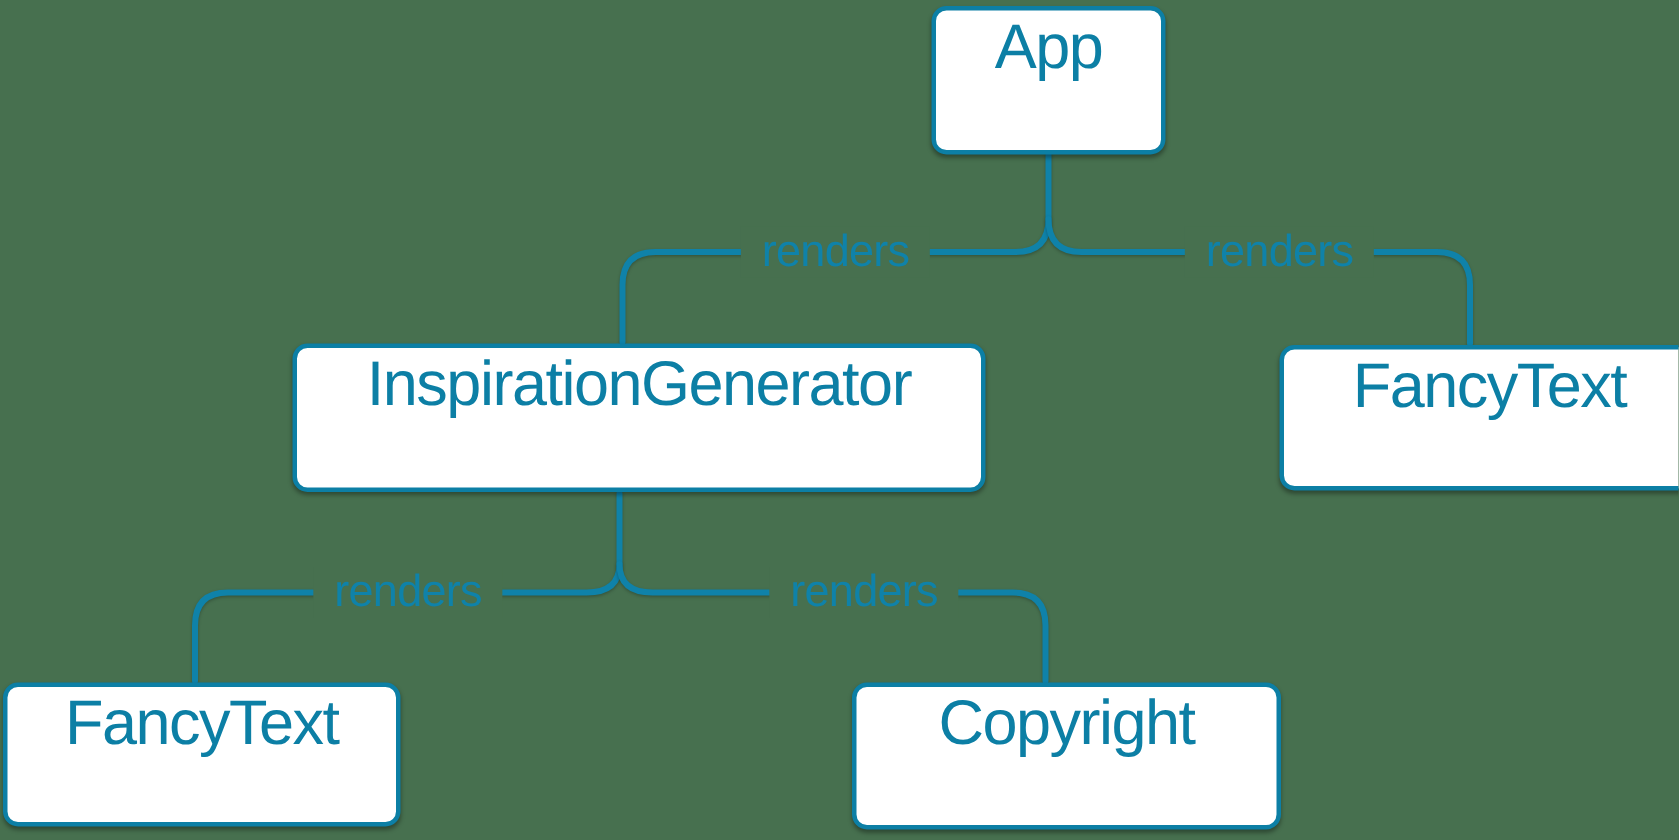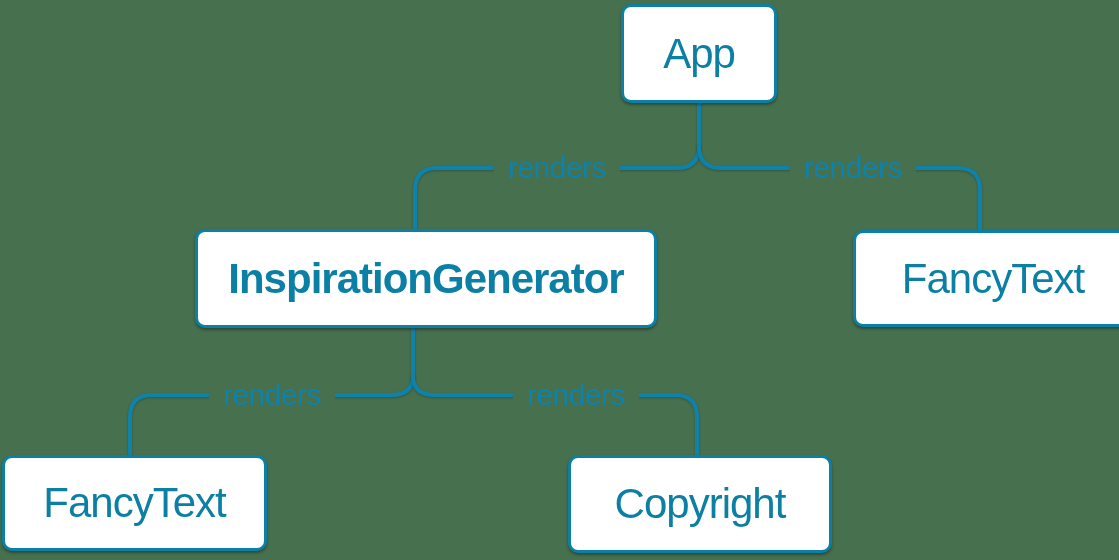--- a/index.html
+++ b/index.html
@@ -27,33 +27,33 @@
     stroke:var(--line);
     stroke-width:4;
     stroke-linecap:round;
     filter:drop-shadow(0 1.5px 1px rgba(0,0,0,0.25));
   }
   .node{
     position:absolute;
     background:#ffffff;
     border:3px solid var(--blue);
     border-radius:10px;
-    display:flex;align-items:center;justify-content:center;
+    display:flex;align-items:flex-start;justify-content:center;
     color:var(--blue);
     font-size:42px;
     font-weight:500;
     letter-spacing:-1px;
     box-shadow:0 2px 3px rgba(0,0,0,0.35);
     white-space:nowrap;
   }
   .node-app{left:621px;top:4px;width:156px;height:99px;}
-  .node-inspiration{left:195px;top:229px;width:462px;height:99px;font-weight:bold;}
+  .node-inspiration{left:195px;top:229px;width:462px;height:99px;}
   .node-fancytext-top{left:853px;top:230px;width:280px;height:97px;}
   .node-fancytext-bottom{left:2px;top:455px;width:265px;height:96px;}
-  .node-copyright{left:568px;top:455px;width:264px;height:98px;}
+  .node-copyright{left:568px;top:455px;width:286px;height:98px;}
   .edge-label{
     position:absolute;
     transform:translate(-50%,-50%);
     background:var(--bg);
     padding:2px 14px;
     color:var(--line);
     font-size:30px;
     font-weight:400;
     letter-spacing:-0.5px;
     line-height:1;

